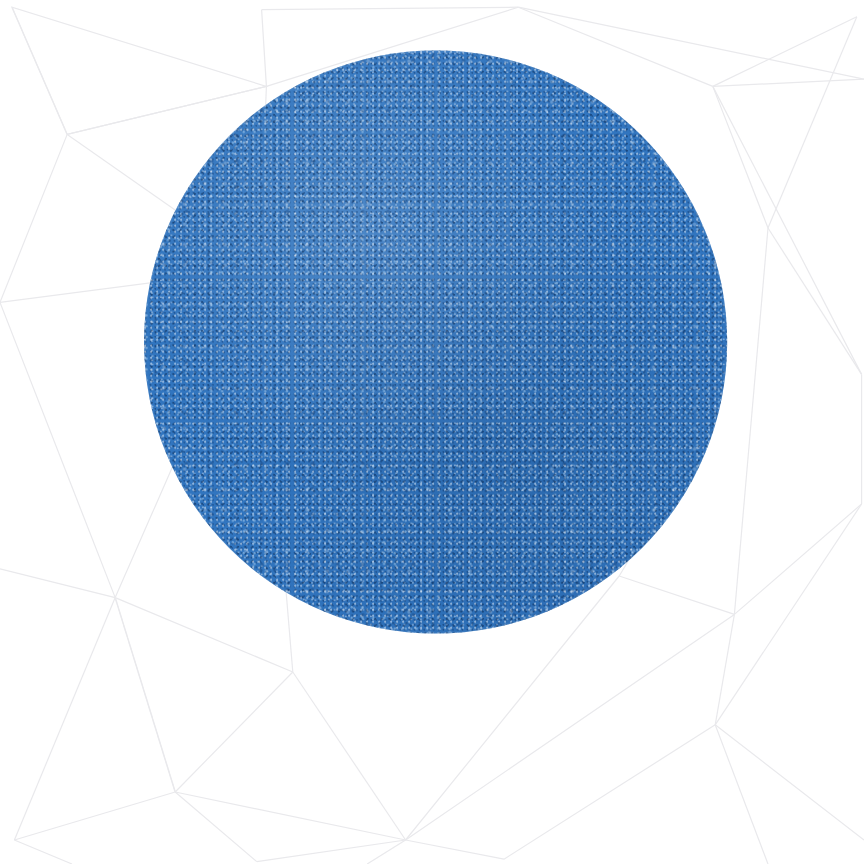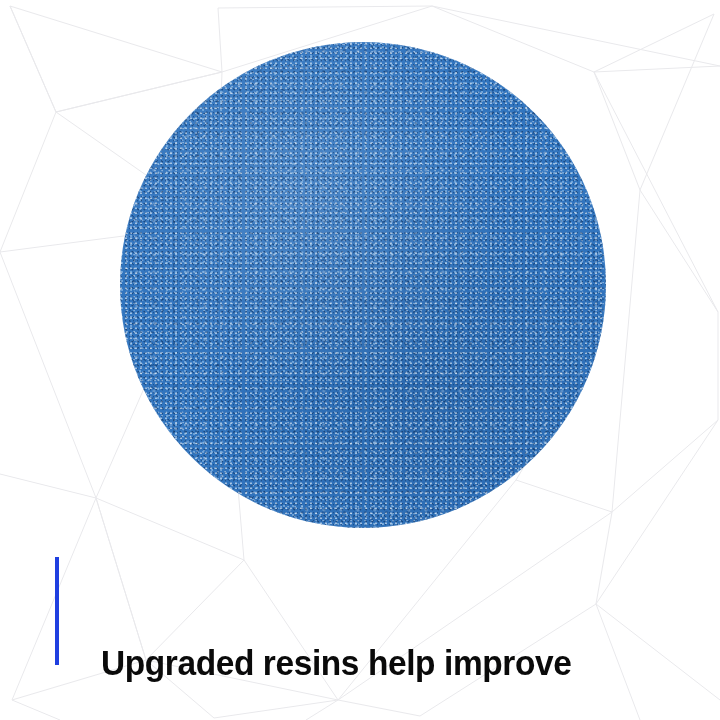--- a/index.html
+++ b/index.html
@@ -195,21 +195,14 @@
     <div id="disc">
       <div class="disc-tone"></div>
       <div class="grain g1"></div>
       <div class="grain g2"></div>
       <div class="grain g3"></div>
       <div class="disc-rim"></div>
       <div class="disc-edge"></div>
     </div>
   </div>
 
-  <div id="caption">
-    <div id="accent-bar"></div>
-    <div id="caption-text">
-      <span class="cap-line">Upgraded resins help improve</span>
-      
-    </div>
-  </div>
 
 </div>
 
 </body></html>

